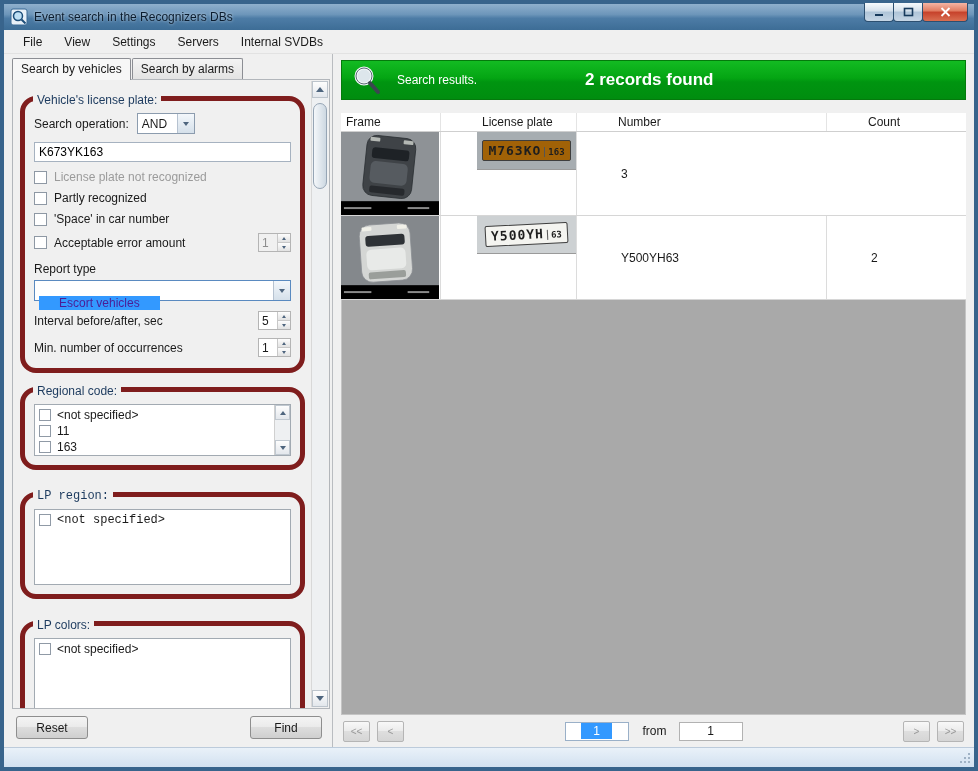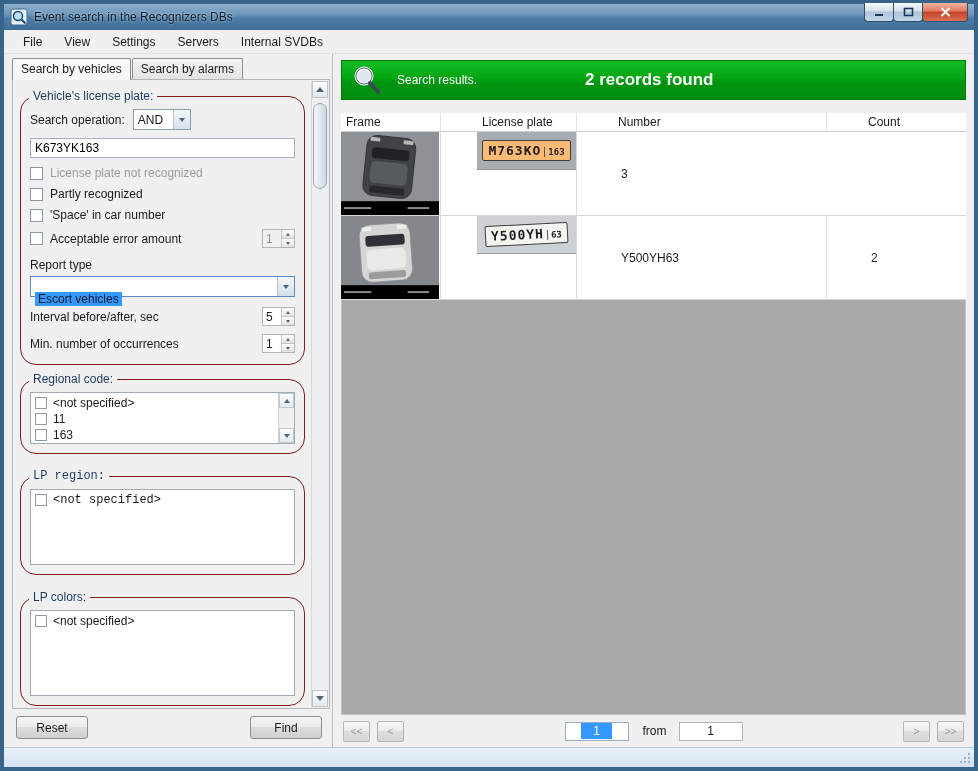--- a/index.html
+++ b/index.html
@@ -85,21 +85,21 @@
   .sb-thumb {
     position: absolute; left: 1px; right: 1px; top: 22px; height: 86px;
     background: linear-gradient(90deg, #f4f7fa, #cdd8e2);
     border: 1px solid #96a5b5; border-radius: 8px;
   }
   .tri-up { width: 0; height: 0; border-left: 4px solid transparent; border-right: 4px solid transparent; border-bottom: 5px solid #4e657e; }
   .tri-down { width: 0; height: 0; border-left: 4px solid transparent; border-right: 4px solid transparent; border-top: 5px solid #4e657e; }
   .tri-down.small, .tri-up.small { border-left-width: 3px; border-right-width: 3px; border-top-width: 4px; border-bottom-width: 4px; }
   
   .group {
-    border: 1px solid #7f1d1d; border-radius: 16px;
+    border: 5px solid #7f1d1d; border-radius: 16px;
     margin: 8px 4px 14px 4px; padding: 12px 9px 9px 9px;
     position: relative;
   }
   .group-title {
     position: absolute; top: -8px; left: 8px;
     background: #f0f0f0; padding: 0 4px; color: #1c3a5e;
   }
   .form-row { display: flex; align-items: center; margin-bottom: 8px; }
   .form-row .lbl { margin-right: 8px; }
   .combo {
@@ -107,21 +107,21 @@
     display: flex; align-items: center; padding-left: 4px; position: relative;
   }
   .combo-arrow {
     margin-left: auto; width: 17px; align-self: stretch;
     background: linear-gradient(#f3f7fb, #d5e0ea);
     border-left: 1px solid #b6c2d0;
     display: flex; align-items: center; justify-content: center;
   }
   .combo.op { width: 58px; }
   .combo.wide { width: 100%; border-color: #5a8ac0; }
-  .sel-text { background: #3399ff; color: #0f172a; padding: 0 3px; margin-top: 24px; }
+  .sel-text { background: #3399ff; color: #4c1d95; padding: 0 20px; margin-top: 24px; }
   .textbox {
     width: 100%; height: 20px; border: 1px solid #a6b2c0; background: #fff;
     padding: 2px 4px; font-family: "Liberation Sans", sans-serif; font-size: 12px;
   }
   .check-row { display: flex; align-items: center; margin: 7px 0; }
   .checkbox {
     width: 13px; height: 13px; flex: 0 0 13px;
     border: 1px solid #8e98a4; background: #fff; margin-right: 7px;
   }
   .check-row .disabled-lbl { color: #9b9b9b; }
@@ -173,21 +173,21 @@
   .c-count { flex: 1; border-right: none; }
   .data-row { height: 84px; border-bottom: 1px solid #d6d6d6; }
   .car-photo { width: 98px; height: 83px; display: block; }
   .plate-img {
     height: 38px; display: flex; align-items: center; justify-content: center;
     border-bottom: 1px solid #9a9a9a;
   }
   .plate-img.dark { background: #a7adb1; }
   .plate-img.light { background: #cdd1d3; }
   .plate-inner {
-    background: #fdba74; border: 1px solid #3e3e3e; border-radius: 2px;
+    background: #a16207; border: 1px solid #3e3e3e; border-radius: 2px;
     padding: 2px 5px; display: flex; align-items: baseline;
     font-family: "DejaVu Sans Mono", monospace; font-weight: bold; color: #1e1e1e;
   }
   .plate-img.light .plate-inner { transform: rotate(-3deg); background: #f4f4f0; }
   .plate-main { font-size: 13px; letter-spacing: 1px; }
   .plate-region { font-size: 9px; margin-left: 3px; border-left: 1px solid #555; padding-left: 3px; }
   .cell-text { display: flex; align-items: center; height: 100%; padding: 0 8px; }
   .td.selected { background: #3399ff; }
   .td.selected .cell-text { color: #fff; }
   .grid-filler { flex: 1; background: #a9a9a9; border: 1px solid #c4c4c4; border-top: none; }

